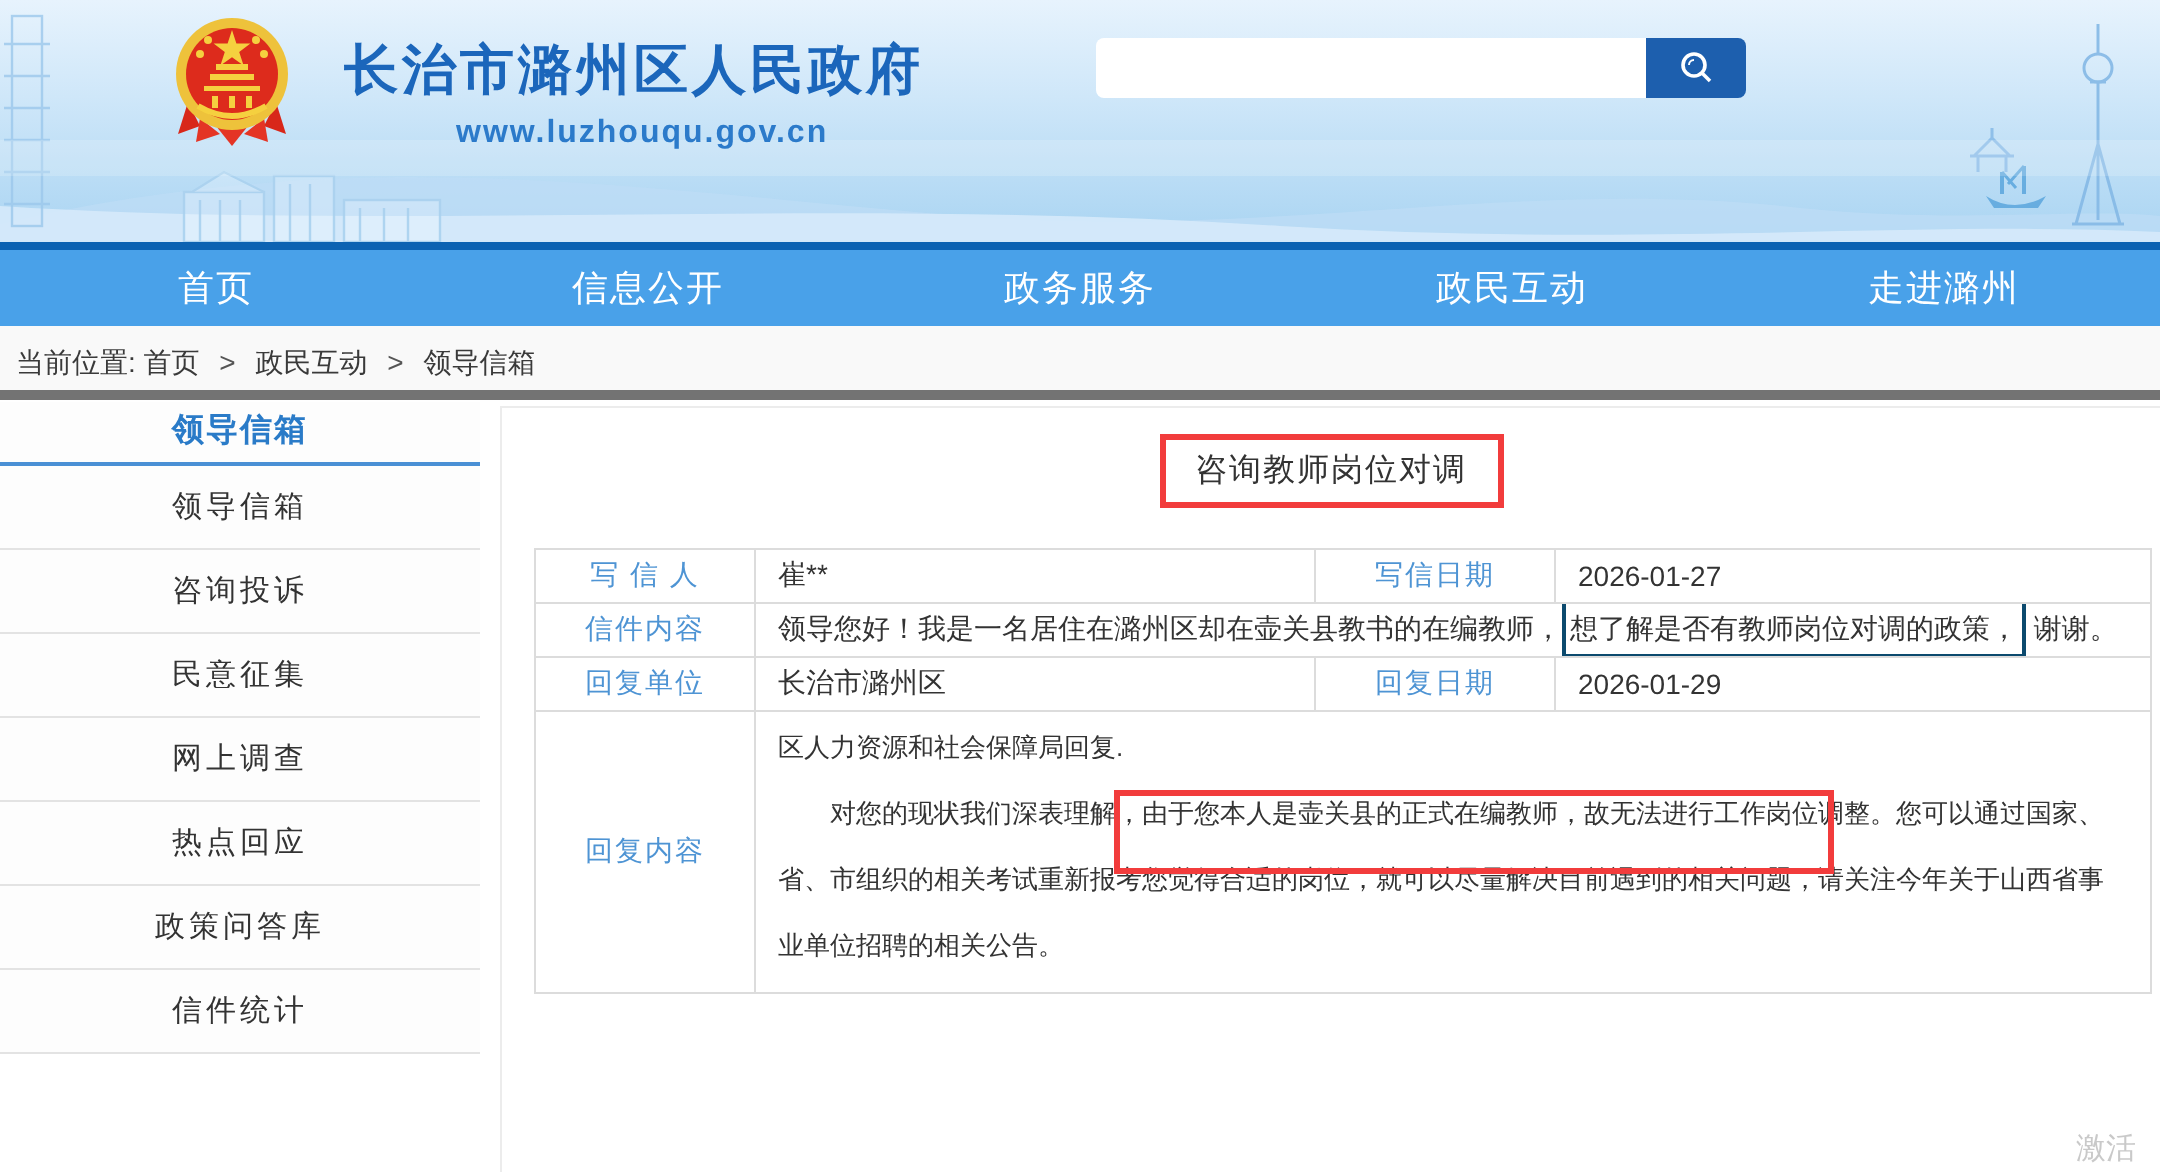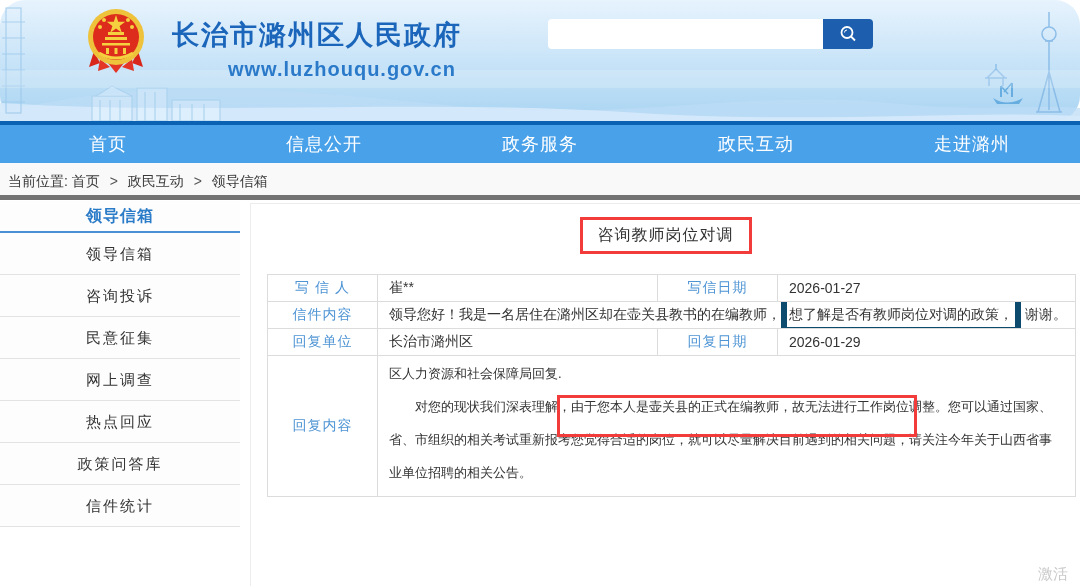--- a/index.html
+++ b/index.html
@@ -7,29 +7,28 @@
   .page {
     position:relative; width:1080px; height:586px; overflow:hidden;
     background:#fff; font-family:"Liberation Sans","DejaVu Sans",sans-serif;
     margin:0 auto;
   }
 
   
   .site-header {
     position:absolute; left:0; top:0; width:1080px; height:121px;
     background:linear-gradient(180deg,#e7f3fd 0%, #cfe7f9 40%, #a9d4f2 100%);
-    border-radius:25px;
   }
   .header-art { position:absolute; left:0; top:0; pointer-events:none; }
   .header-strip { position:absolute; left:0; top:121px; width:1080px; height:4px; background:#0c62b2; }
   .brand { position:absolute; left:86px; top:7px; display:flex; align-items:flex-start; cursor:pointer; }
   .emblem { width:60px; height:68px; }
   .brand-text { margin-left:26px; padding-top:13px; }
   .site-title { font-size:27px; font-weight:bold; color:#1b66bb; letter-spacing:2px; line-height:30px; }
-  .site-url { margin-top:8px; margin-left:56px; font-size:20px; font-weight:bold; color:#2b7aca; letter-spacing:1px; }
+  .site-url { margin-top:8px; margin-left:56px; font-size:16px; font-weight:bold; color:#2b7aca; letter-spacing:1px; }
   .search-box { position:absolute; left:548px; top:19px; width:325px; height:30px; display:flex; }
   .search-input {
     flex:1; height:30px; border:none; outline:none; background:#fff;
     border-radius:4px 0 0 4px; padding:0 10px; font-size:14px; color:#333;
   }
   .search-btn {
     width:50px; height:30px; border:none; background:#1d5fae; cursor:pointer;
     border-radius:0 4px 4px 0; display:flex; align-items:center; justify-content:center;
   }
 
@@ -78,21 +77,21 @@
     border-collapse:collapse; margin-left:16px; margin-top:13px;
     table-layout:fixed; width:808px;
   }
   .letter-table td { border:1px solid #dcdcdc; font-size:14px; color:#333; }
   .letter-table td.lbl { color:#4e94d4; text-align:center; letter-spacing:1px; }
   .letter-table tr.r { height:27px; }
   .letter-table tr.r-big { height:141px; }
   .letter-table td.val { padding:0 11px; overflow:hidden; }
   .letter-table td.nowrap { white-space:nowrap; }
   .hl {
-    border:6px solid #0c4a6e; padding:5px 2px;
+    border:2px solid #0c4a6e; padding:5px 2px;
   }
   td.reply-cell { vertical-align:top; padding:1px 15px 0 11px; line-height:33px; font-size:13px; }
   .reply-indent { text-indent:2em; }
 
   
   .anno-reply {
     position:absolute; left:557px; top:395px; width:360px; height:42px;
     border:3px solid #f23c3c; pointer-events:none;
   }
 

